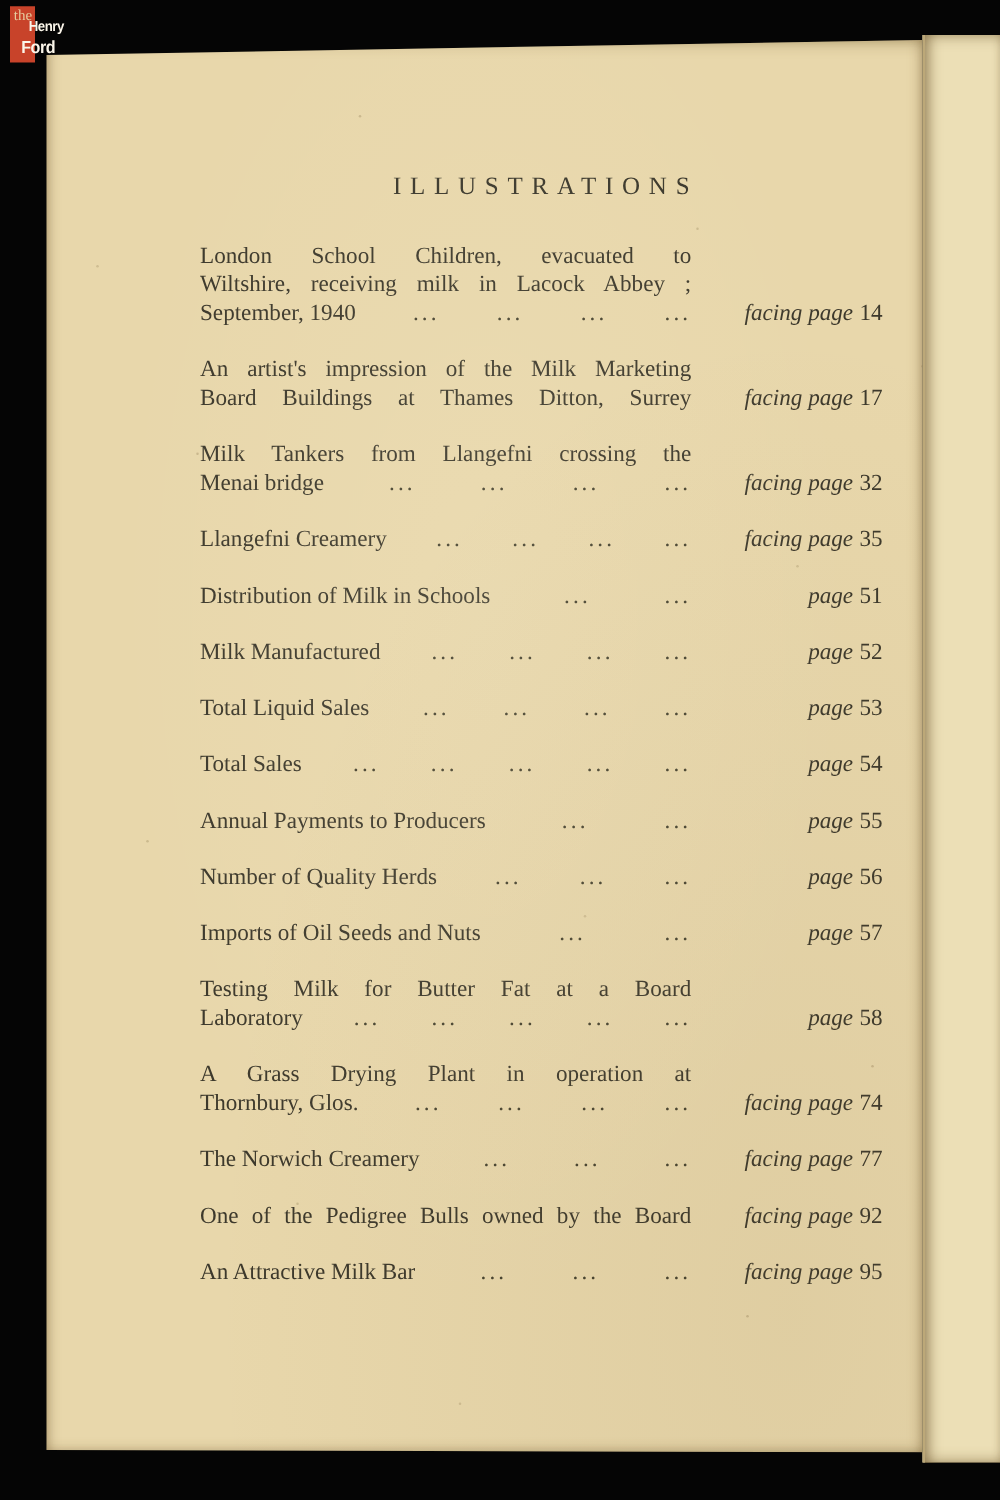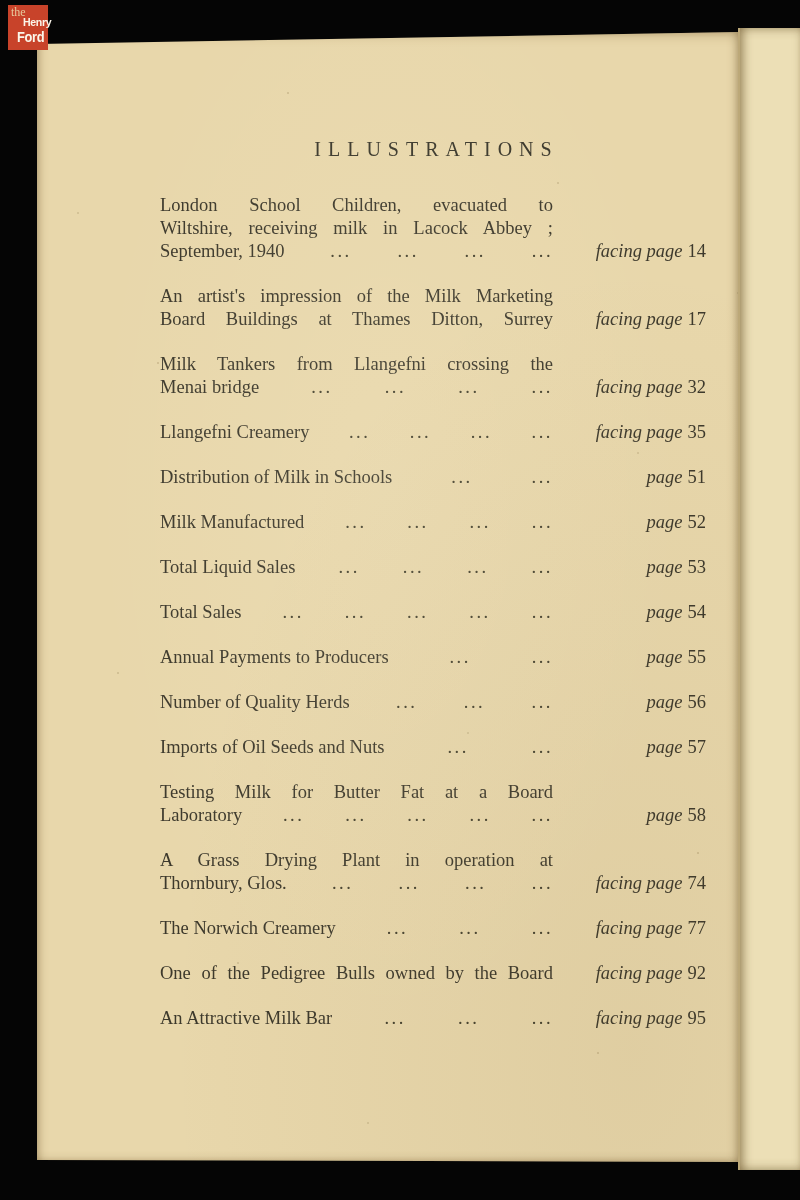--- a/index.html
+++ b/index.html
@@ -41,21 +41,21 @@
     box-shadow: 250px 60px 0 rgba(130,110,70,.30), 520px 150px 0 rgba(130,110,70,.28),
       120px 330px 0 rgba(130,110,70,.30), 600px 420px 0 rgba(130,110,70,.25),
       80px 640px 0 rgba(130,110,70,.28), 430px 700px 0 rgba(130,110,70,.25),
       660px 820px 0 rgba(130,110,70,.30), 200px 930px 0 rgba(130,110,70,.27),
       560px 1020px 0 rgba(130,110,70,.30), 330px 1090px 0 rgba(130,110,70,.25),
       700px 260px 0 rgba(130,110,70,.25), 40px 180px 0 rgba(130,110,70,.25);
   }
 
   
   .logo {
-    position:absolute; left:8px; top:5px; width:40px; height:45px;
+    position:absolute; left:8px; top:5px; width:20px; height:45px;
     background:#c8432a; z-index:6;
   }
   .logo .the {
     position:absolute; left:3px; top:0px;
     font:12px "Liberation Serif", serif; color:#e6cb9e;
   }
   .logo .henry, .logo .ford {
     position:absolute; color:#fbf6ea;
     font-family:"Liberation Sans", sans-serif; font-weight:bold;
     transform:scaleX(.92); transform-origin:left; letter-spacing:-.4px;

